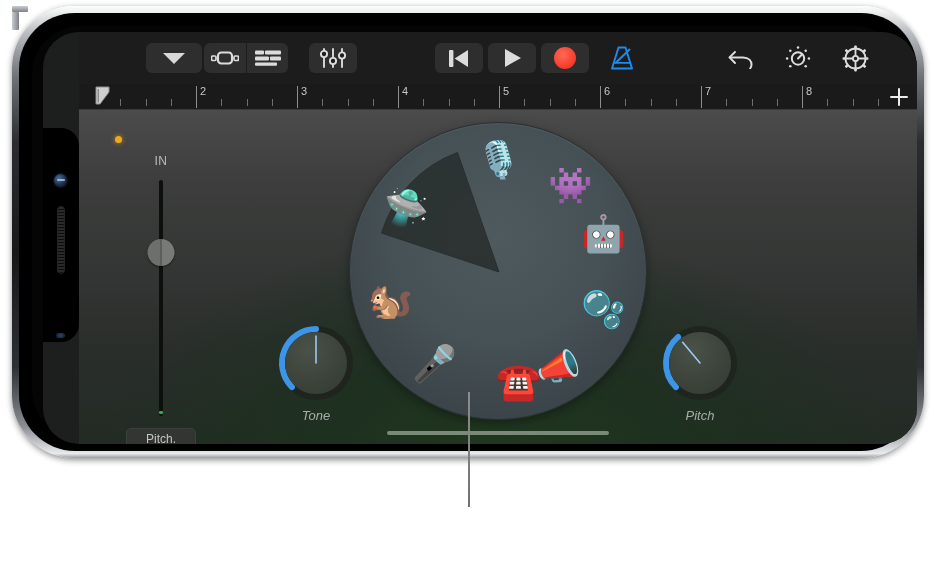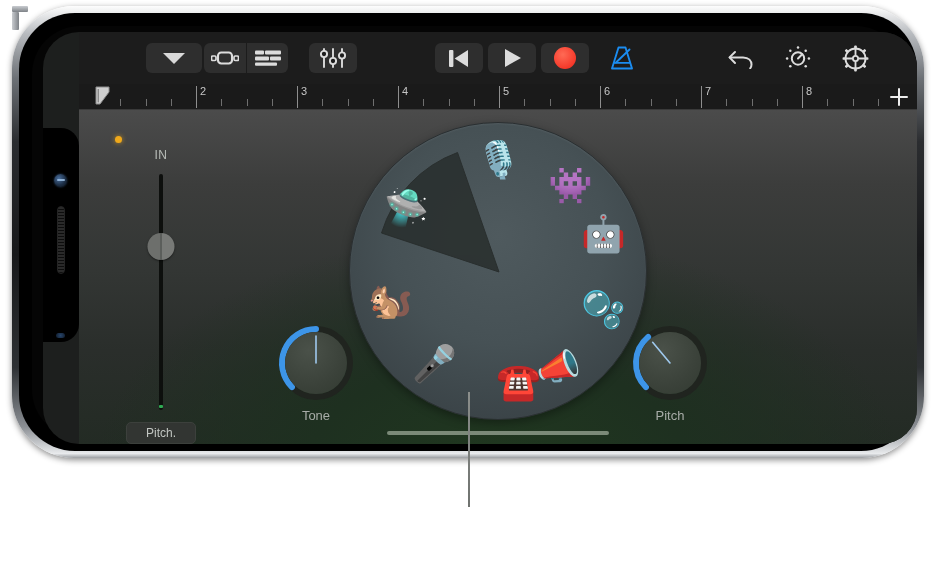--- a/index.html
+++ b/index.html
@@ -122,21 +122,21 @@
       radial-gradient(ellipse 560px 330px at 50% 108%, #20381f 0%, #1e3020 34%, rgba(40,42,40,0) 72%),
       linear-gradient(180deg,#4b4b4b 0%,#3c3d3c 22%,#333634 48%,#2a2e2b 72%,#232b24 100%);
     overflow:hidden;
   }
   .rec-led{
     position:absolute; left:36px; top:26px; width:7px; height:7px; border-radius:50%;
     background:#f0a91b; box-shadow:0 0 5px rgba(240,169,27,.7);
   }
 
   
-  .strip{ position:absolute; top:6px; width:120px; height:100%;text-decoration:underline; }
+  .strip{ position:absolute; top:12px; width:120px; height:100%;text-decoration:underline; }
   .strip.left{ left:22px; }
   .strip.right{ right:22px; }
   .strip-title{
     position:absolute; top:32px; width:100%; text-align:center;
     font-size:12px; color:#b9bdb9; letter-spacing:.4px;
   }
   .slider{ position:absolute; top:58px; left:50%; transform:translateX(-50%);
            width:4px; height:236px; background:#0d0f0d; border-radius:2px; cursor:pointer; }
   .slider .led{ position:absolute; left:0; bottom:2px; width:4px; height:3px;
                 background:#2faa52; border-radius:1px; }
@@ -159,21 +159,21 @@
   }
 
   
   .knob-wrap{ position:absolute; width:86px; }
   .knob{ position:relative; width:80px; height:80px; margin:0 auto; cursor:pointer; }
   .knob svg{ position:absolute; left:0; top:0; }
   .knob .face{
     position:absolute; left:9px; top:9px; width:62px; height:62px; border-radius:50%;
     background:radial-gradient(circle at 38% 30%,#4a5149 0%,#3b423a 60%,#323a31 100%);
   }
-  .knob-label{ text-align:center; font-size:13px; color:#a8aca8; margin-top:5px; }
+  .knob-label{ text-align:center; font-size:13px; color:#a8aca8; margin-top:5px;font-style:italic; }
 
   
   .wheel{
     position:absolute; left:50%; top:12px; transform:translateX(-50%);
     width:298px; height:298px; border-radius:50%;
     background:radial-gradient(circle at 50% 38%,#4f5a5e 0%,#465155 46%,#3b4448 78%,#343c40 100%);
     border:1px solid #2a2f31;
     box-shadow:inset 0 1px 2px rgba(255,255,255,.07), 0 3px 10px rgba(0,0,0,.35);
   }
   .wheel-sel{
@@ -413,21 +413,21 @@
               <path id="tone-arc" fill="none" stroke="#3d95e8" stroke-width="6" stroke-linecap="round" d="M 15.958369439657378 64.04163056034261 A 34 34 0 0 1 40 6"></path>
             </svg>
             <div class="face"></div>
             <svg width="80" height="80" viewBox="0 0 80 80">
               <line id="tone-ind" stroke="#9fc9ee" stroke-width="1.6" stroke-linecap="round" x1="40" y1="40" x2="40" y2="13"></line>
             </svg>
           </div>
           <div class="knob-label">Tone</div>
         </div>
 
-        <div class="knob-wrap" style="left:548px; top:213px;">
+        <div class="knob-wrap" style="left:578px; top:213px;">
           <div class="knob">
             <svg width="80" height="80" viewBox="0 0 80 80">
               <circle cx="40" cy="40" r="34" fill="none" stroke="#20241f" stroke-width="6"></circle>
               <path id="pitch-arc" fill="none" stroke="#3d95e8" stroke-width="6" stroke-linecap="round" d="M 15.958369439657378 64.04163056034261 A 34 34 0 0 1 18.14522127065766 13.954488933954746"></path>
             </svg>
             <div class="face"></div>
             <svg width="80" height="80" viewBox="0 0 80 80">
               <line id="pitch-ind" stroke="#9fc9ee" stroke-width="1.6" stroke-linecap="round" x1="40" y1="40" x2="22.64473453846344" y2="19.316800035787594"></line>
             </svg>
           </div>

